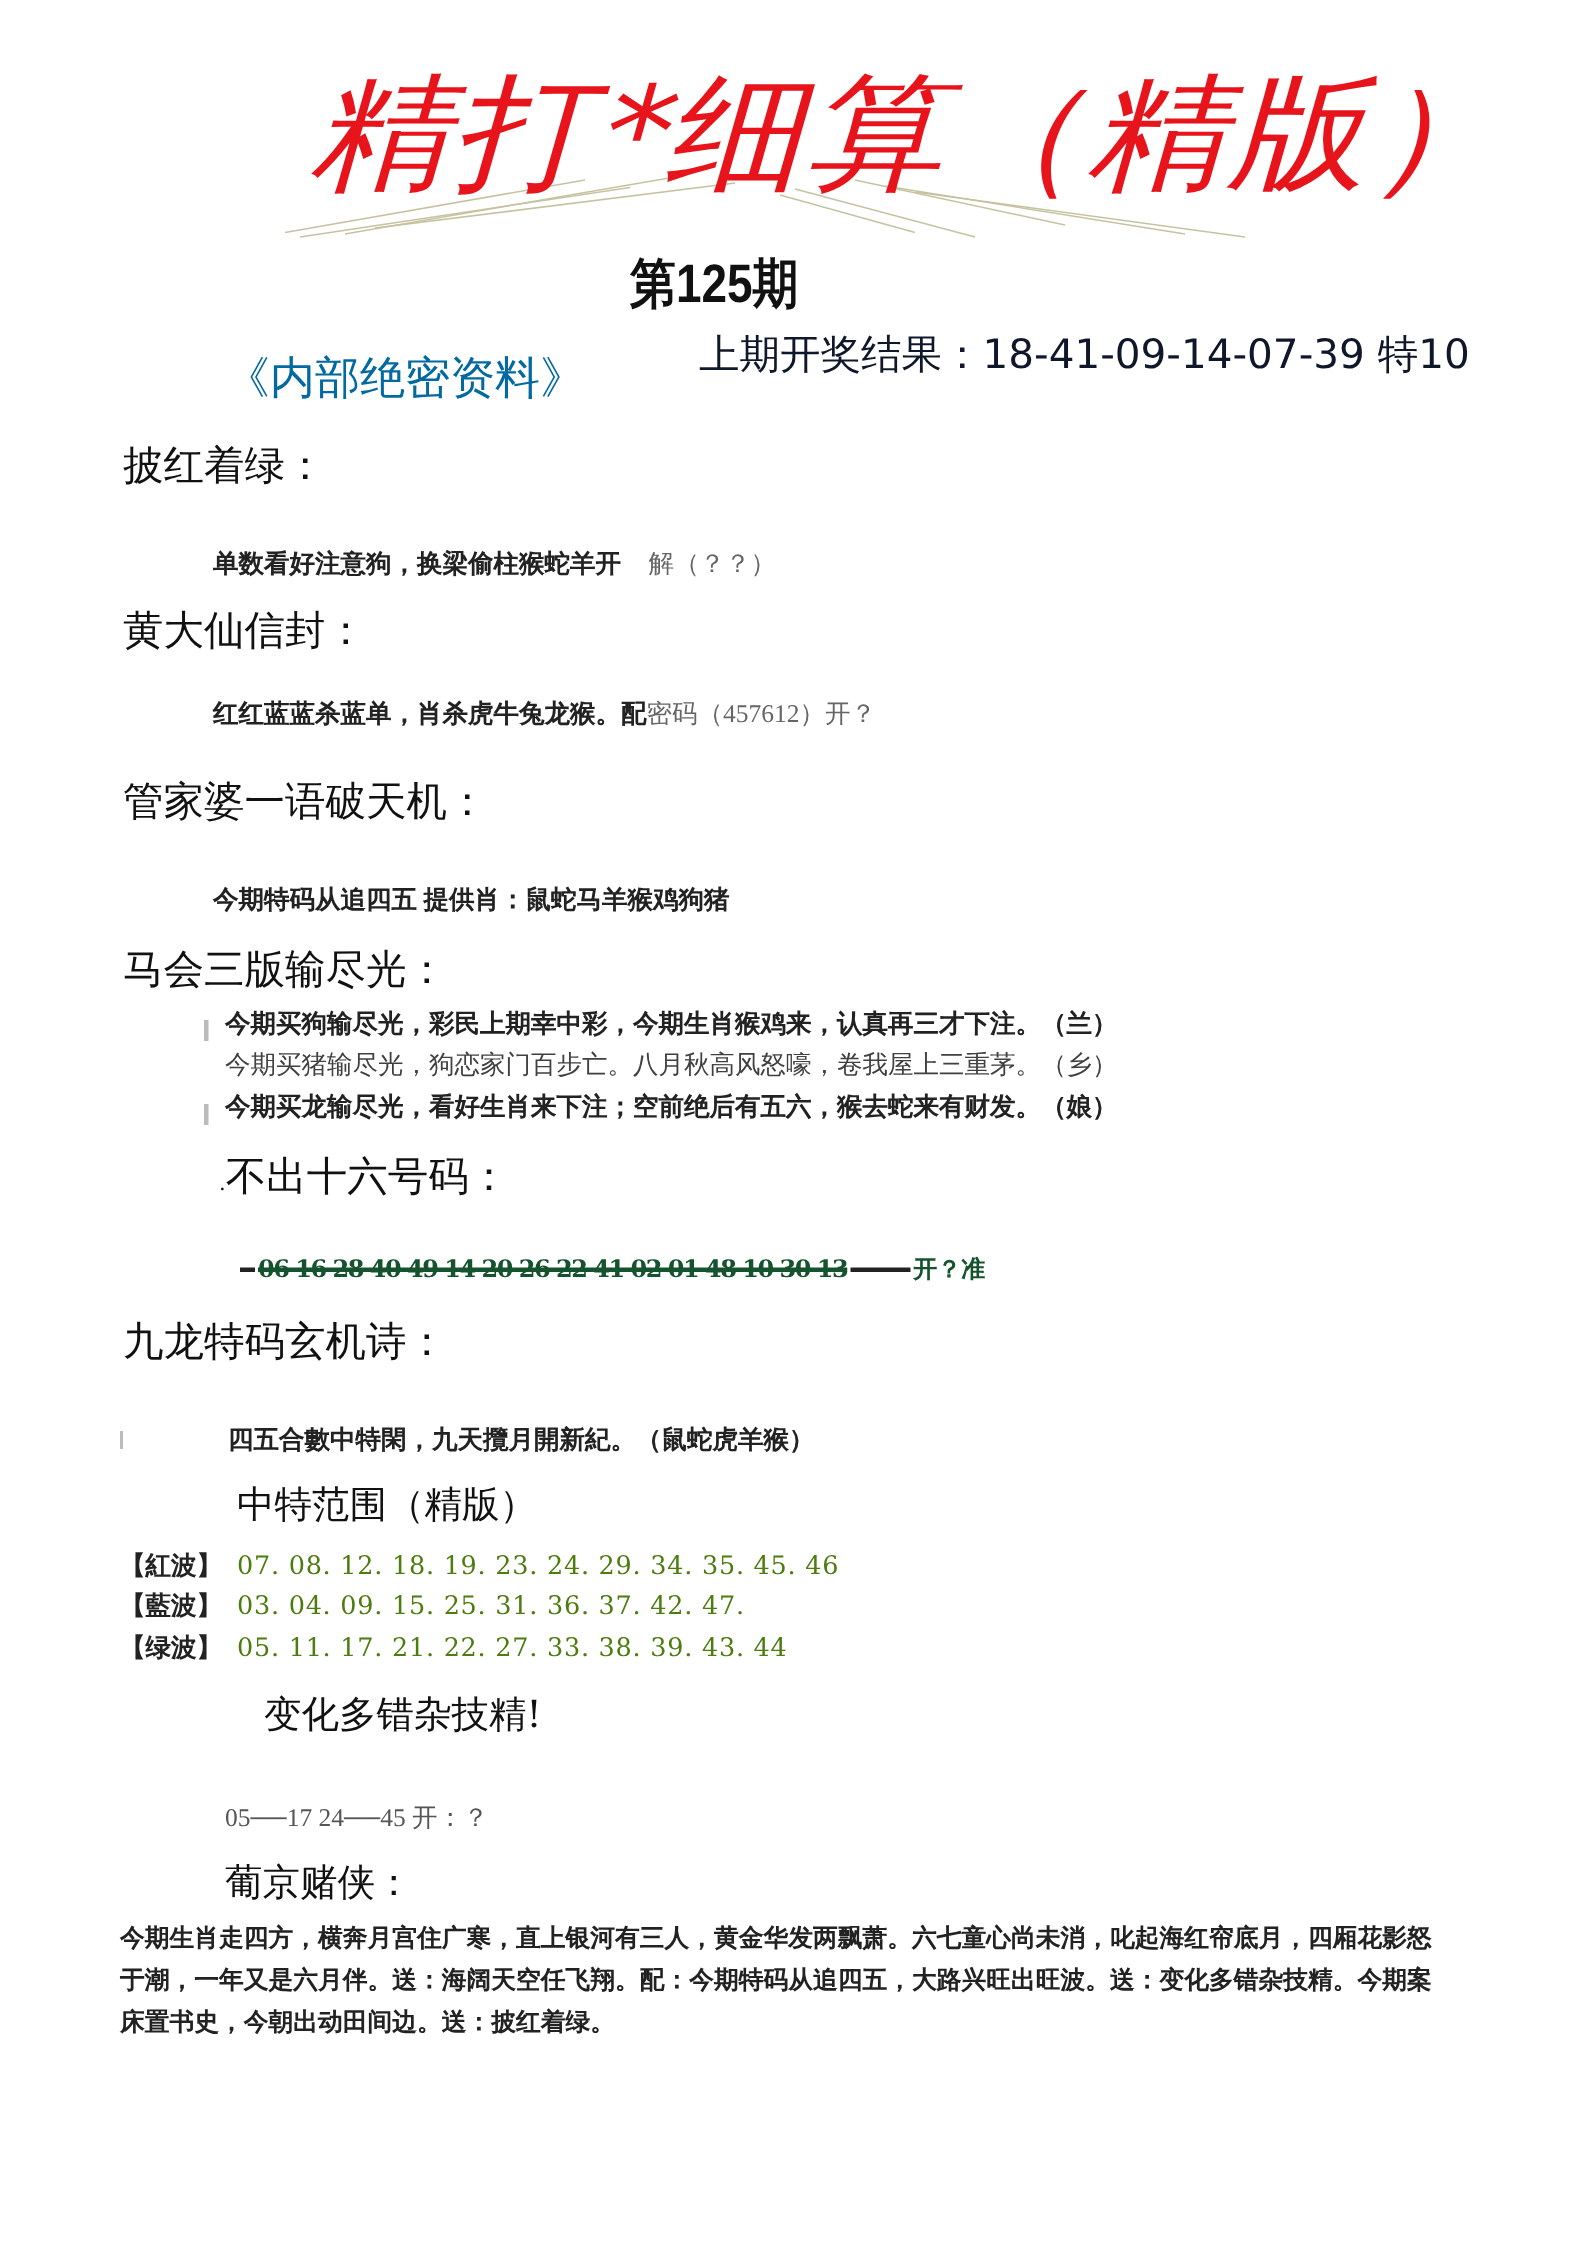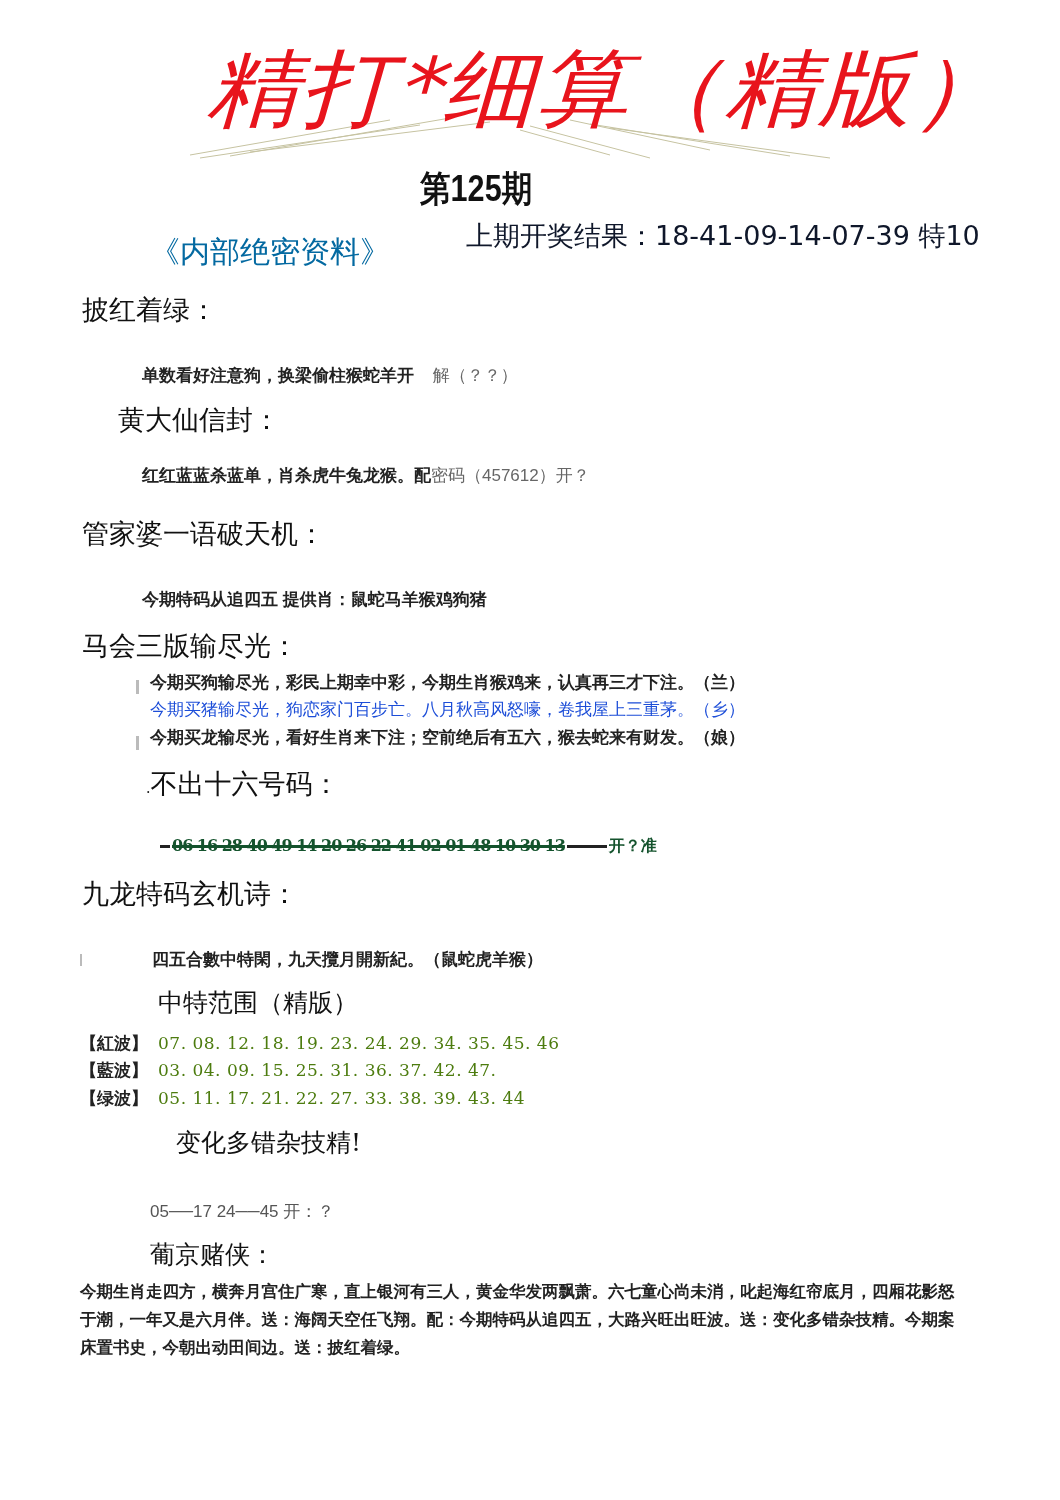--- a/index.html
+++ b/index.html
@@ -14,21 +14,21 @@
                  transform: skewX(-16deg) scaleY(0.92); transform-origin: left bottom;
                  font-weight: normal; }
   .banner-shadow { position: absolute; left: 0; top: 70px; width: 640px; height: 60px; }
 
   .issue { left: 420px; top: 165px; font-family: "Liberation Sans", sans-serif;
            font-size: 36px; font-weight: bold; color: #111; transform: scaleX(0.85); transform-origin: left; }
   .doc-title { left: 150px; top: 232px; font-size: 30px; color: #0369a1; }
   .last-result { left: 466px; top: 218px; font-family: "DejaVu Sans", sans-serif; font-size: 27px; color: #0f172a; }
 
   .h2 { font-size: 27px; color: #111; font-family: "DejaVu Serif", serif; }
-  .body-line { font-size: 17px; color: #222; font-family: Liberation Sans, sans-serif; }
+  .body-line { font-size: 17px; color: #222; font-family: Liberation Serif, serif; }
   .bold { font-weight: bold; }
   .light { color: #666; font-weight: normal; }
 
   .strike-line { left: 158px; top: 836px; font-size: 16px; font-weight: bold; color: #14532d; }
   .strike-nums { text-decoration: line-through; text-decoration-thickness: 3px; letter-spacing: -1px; }
   .strike-dash { display: inline-block; width: 40px; height: 3px; background: #222; vertical-align: middle; margin: 0 2px; }
 
   .wave-row { font-size: 17px; color: #333; }
   .wave-label { font-weight: bold; color: #222; margin-right: 10px; }
   .wave-nums { color: #4d7c0f; letter-spacing: 0.5px; }
@@ -62,33 +62,33 @@
 <div class="abs doc-title">《内部绝密资料》</div>
 
 <div class="abs last-result">上期开奖结果：18-41-09-14-07-39 特10</div>
 
 <div class="abs h2" style="left:82px; top:292px;">披红着绿：</div>
 <div class="abs body-line bold" style="left:142px; top:364px;">
   <span>单数看好注意狗，换梁偷柱猴蛇羊开</span>
   <span class="light" style="margin-left:14px;">解（？？）</span>
 </div>
 
-<div class="abs h2" style="left:82px; top:402px;margin-left:36px;">黄大仙信封：</div>
+<div class="abs h2" style="left:82px; top:402px;">黄大仙信封：</div>
 <div class="abs body-line bold" style="left:142px; top:464px;">
   <span>红红蓝蓝杀蓝单，肖杀虎牛兔龙猴。配</span><span class="light">密码（457612）开？</span>
 </div>
 
 <div class="abs h2" style="left:82px; top:516px;">管家婆一语破天机：</div>
 <div class="abs body-line bold" style="left:142px; top:588px;">今期特码从追四五  提供肖：鼠蛇马羊猴鸡狗猪</div>
 
 <div class="abs h2" style="left:82px; top:628px;">马会三版输尽光：</div>
 <div class="mark" style="left:136px; top:680px; width:3px; height:14px;"></div>
 <div class="mark" style="left:136px; top:736px; width:3px; height:14px;"></div>
 <div class="abs body-line bold" style="left:150px; top:671px;">今期买狗输尽光，彩民上期幸中彩，今期生肖猴鸡来，认真再三才下注。（兰）</div>
-<div class="abs body-line" style="left:150px; top:698px; color:#1d4ed8;">今期买猪输尽光，狗恋家门百步亡。八月秋高风怒嚎，卷我屋上三重茅。（乡）</div>
+<div class="abs body-line" style="left:150px; top:698px; color:#404040;">今期买猪输尽光，狗恋家门百步亡。八月秋高风怒嚎，卷我屋上三重茅。（乡）</div>
 <div class="abs body-line bold" style="left:150px; top:726px;">今期买龙输尽光，看好生肖来下注；空前绝后有五六，猴去蛇来有财发。（娘）</div>
 
 <div class="abs h2" style="left:146px; top:766px;">
   <span style="font-size:14px;">.</span><span>不出十六号码：</span>
 </div>
 <div class="abs strike-line">
   <span class="strike-dash" style="width:10px;"></span><span class="strike-nums">06 16 28 40 49 14 20 26 22 41 02 01 48 10 30 13</span><span class="strike-dash"></span><span>开？准</span>
 </div>
 
 <div class="abs h2" style="left:82px; top:876px;">九龙特码玄机诗：</div>

